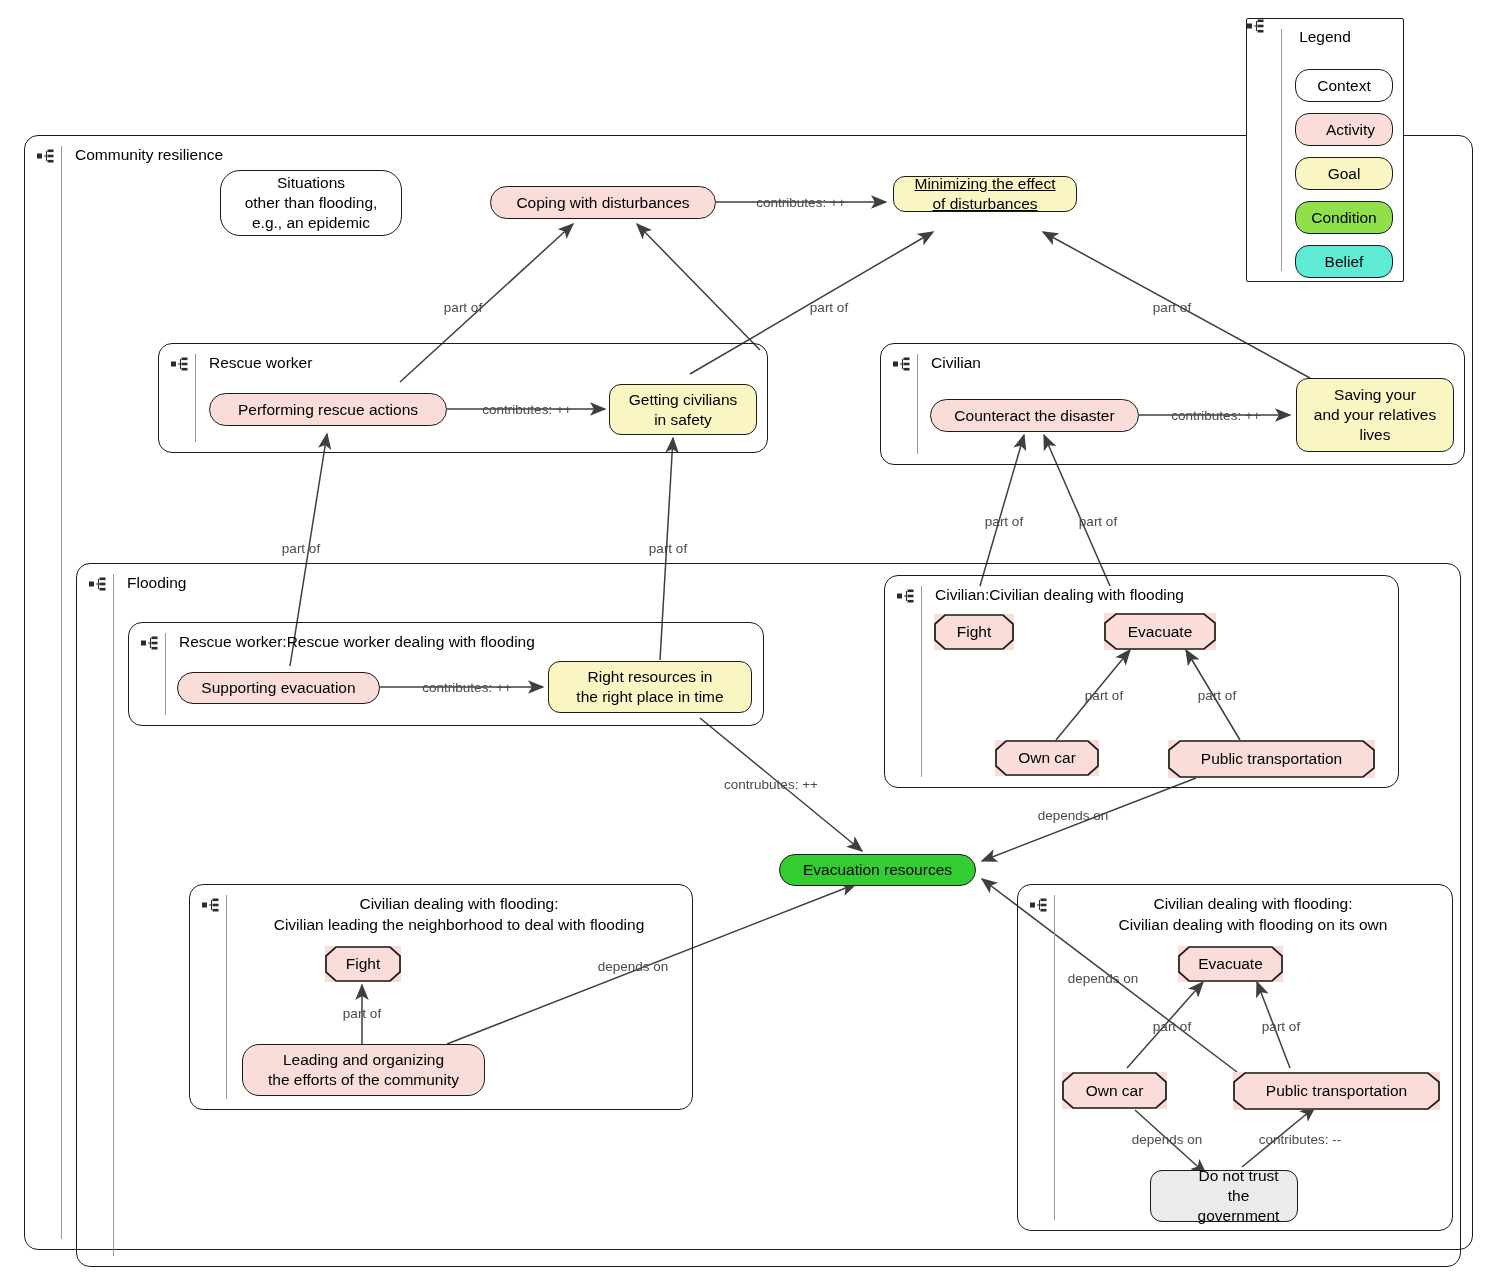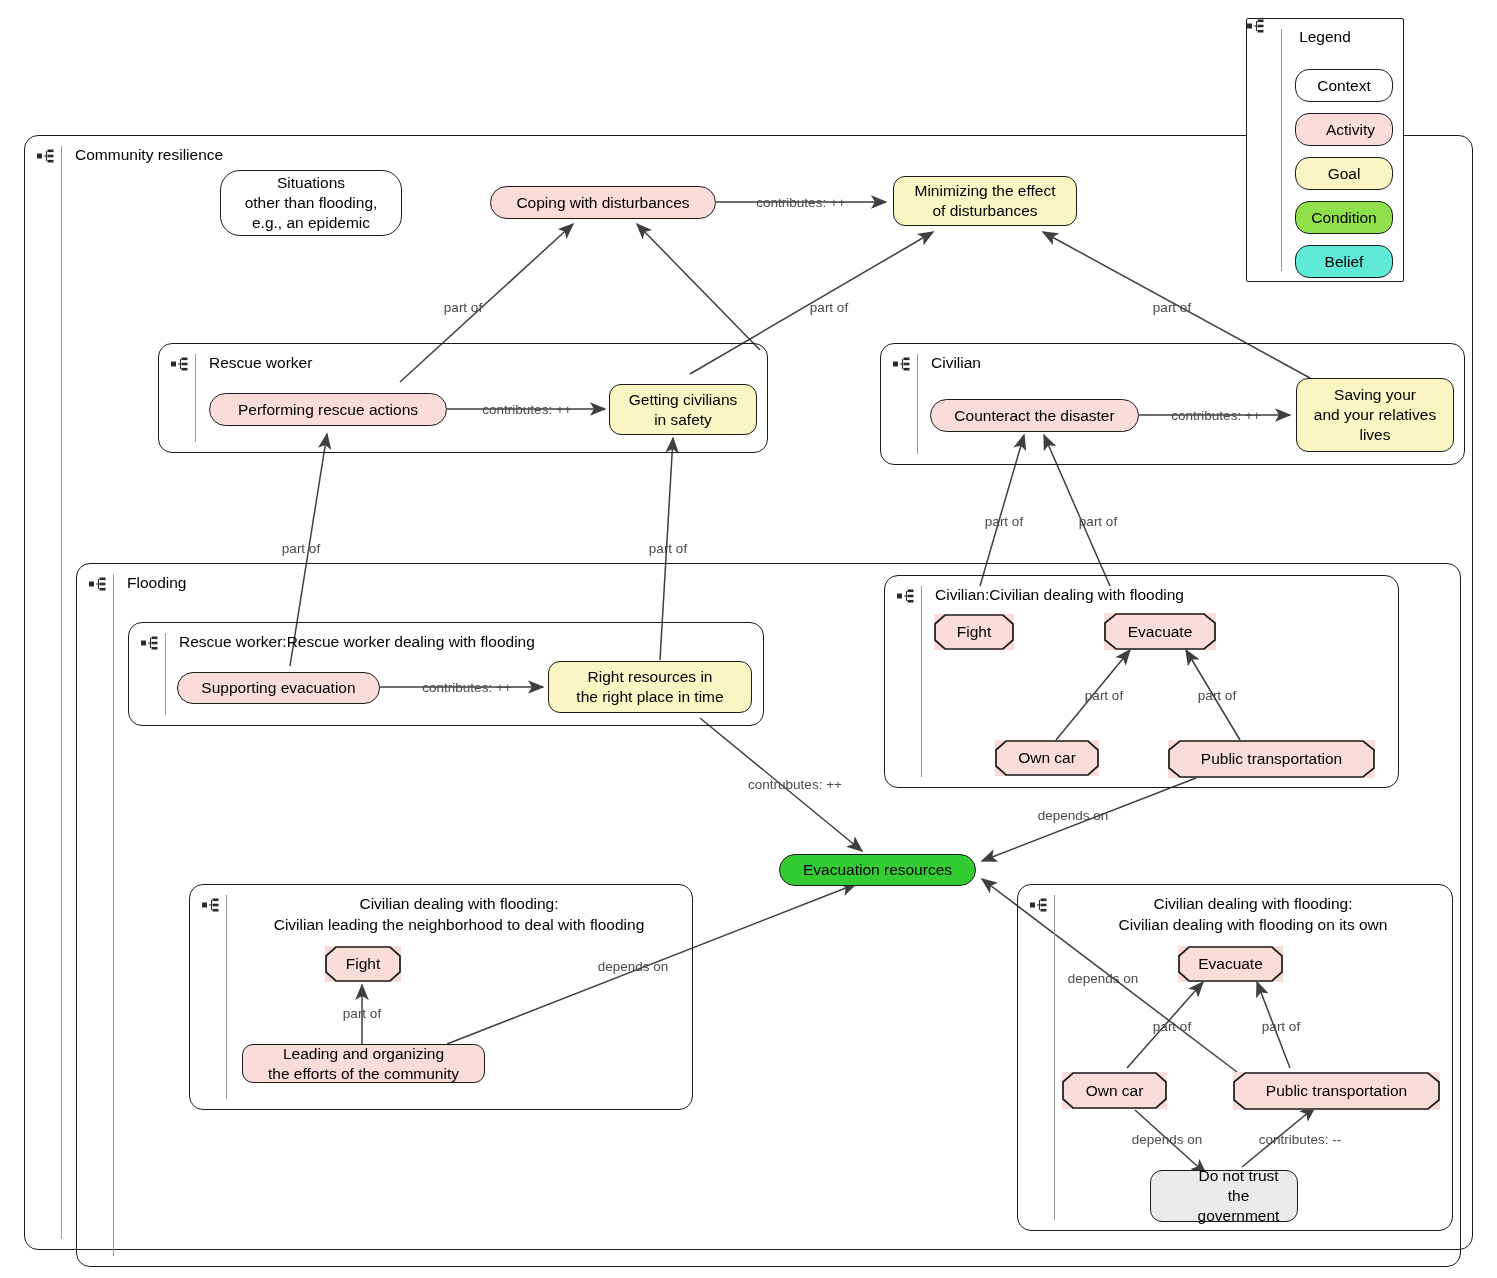--- a/index.html
+++ b/index.html
@@ -220,21 +220,21 @@
   <div class="elabel" style="left:1172px; top:307px;">part of</div>
   <div class="elabel" style="left:527px;  top:409px;">contributes: ++</div>
   <div class="elabel" style="left:1216px; top:415px;">contributes: ++</div>
   <div class="elabel" style="left:1004px; top:521px;">part of</div>
   <div class="elabel" style="left:1098px; top:521px;">part of</div>
   <div class="elabel" style="left:301px;  top:548px;">part of</div>
   <div class="elabel" style="left:668px;  top:548px;">part of</div>
   <div class="elabel" style="left:467px;  top:687px;">contributes: ++</div>
   <div class="elabel" style="left:1104px; top:695px;">part of</div>
   <div class="elabel" style="left:1217px; top:695px;">part of</div>
-  <div class="elabel" style="left:771px;  top:784px;margin-left:24px;">contrubutes: ++</div>
+  <div class="elabel" style="left:771px;  top:784px;">contrubutes: ++</div>
   <div class="elabel" style="left:1073px; top:815px;">depends on</div>
   <div class="elabel" style="left:633px;  top:966px;">depends on</div>
   <div class="elabel" style="left:362px;  top:1013px;">part of</div>
   <div class="elabel" style="left:1103px; top:978px;">depends on</div>
   <div class="elabel" style="left:1172px; top:1026px;">part of</div>
   <div class="elabel" style="left:1281px; top:1026px;">part of</div>
   <div class="elabel" style="left:1167px; top:1139px;">depends on</div>
   <div class="elabel" style="left:1300px; top:1139px;">contributes: --</div>
 
   <div class="container" style="left:24px; top:135px; width:1449px; height:1115px;">
@@ -350,21 +350,21 @@
     <div class="ctr-title center">Civilian dealing with flooding:
 Civilian dealing with flooding on its own</div>
   </div>
 
   <div class="node n-context" style="left:220px; top:170px; width:182px; height:66px;">Situations
 other than flooding,
 e.g., an epidemic</div>
 
   <div class="node n-activity" style="left:490px; top:186px; width:226px; height:33px;">Coping with disturbances</div>
 
-  <div class="node n-goal" style="left:893px; top:176px; width:184px; height:50px;">Minimizing the effect
+  <div class="node n-goal" style="left:893px; top:176px; width:184px; height:36px;text-decoration:underline;">Minimizing the effect
 of disturbances</div>
 
   <div class="node n-activity" style="left:209px; top:393px; width:238px; height:33px;">Performing rescue actions</div>
 
   <div class="node n-goal" style="left:609px; top:384px; width:148px; height:51px;">Getting civilians
 in safety</div>
 
   <div class="node n-activity" style="left:930px; top:399px; width:209px; height:33px;">Counteract the disaster</div>
 
   <div class="node n-goal" style="left:1296px; top:378px; width:158px; height:74px;">Saving your
@@ -406,21 +406,21 @@
 
   <div class="node n-condition" style="left:779px; top:854px; width:197px; height:32px;">Evacuation resources</div>
 
   <div class="n-oct" style="left:325px; top:946px; width:76px; height:36px;">
     <svg width="76" height="36" viewBox="0 0 76 36">
         <polygon points="11,1 65,1 75,10 75,26 65,35 11,35 1,26 1,10" fill="#fadcd9" stroke="#1b1b1b" stroke-width="1.7"></polygon>
       </svg>
     <span class="oct-label">Fight</span>
   </div>
 
-  <div class="node n-activity" style="left:242px; top:1044px; width:243px; height:39px;border-radius:11px;">Leading and organizing
+  <div class="node n-activity" style="left:242px; top:1044px; width:243px; height:52px;">Leading and organizing
 the efforts of the community</div>
 
   <div class="n-oct" style="left:1178px; top:946px; width:105px; height:36px;">
     <svg width="105" height="36" viewBox="0 0 105 36">
         <polygon points="11,1 94,1 104,10 104,26 94,35 11,35 1,26 1,10" fill="#fadcd9" stroke="#1b1b1b" stroke-width="1.7"></polygon>
       </svg>
     <span class="oct-label">Evacuate</span>
   </div>
 
   <div class="n-oct" style="left:1062px; top:1072px; width:105px; height:37px;">

